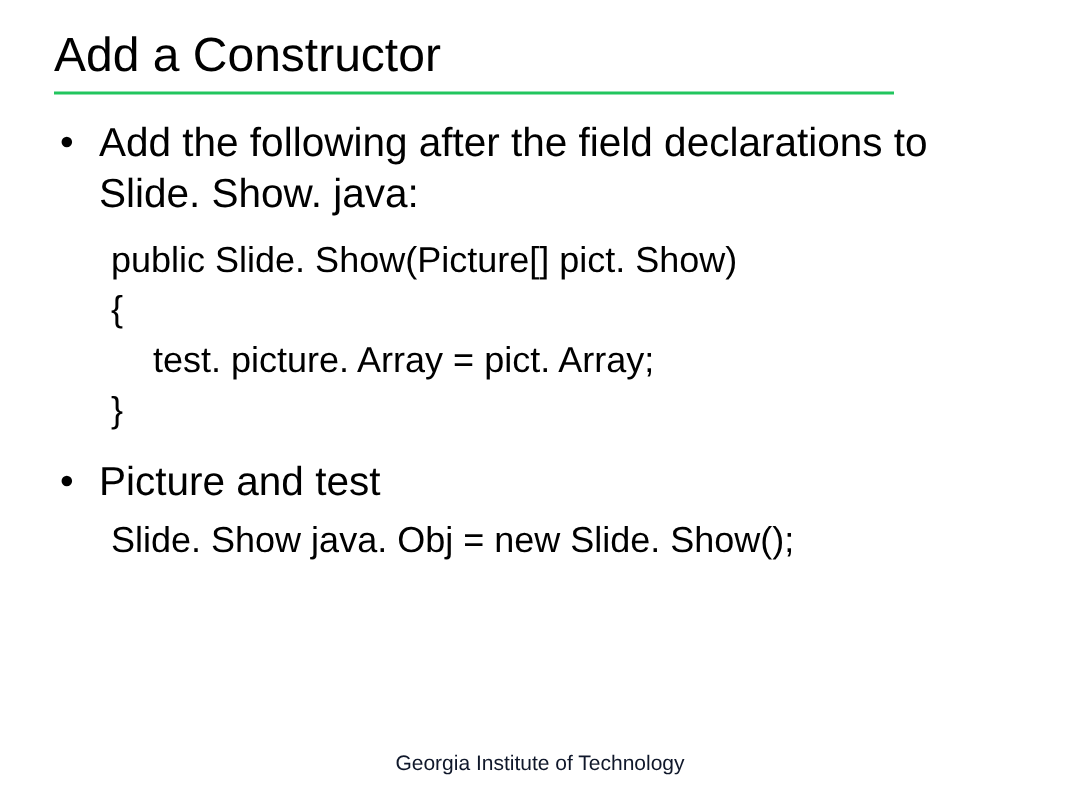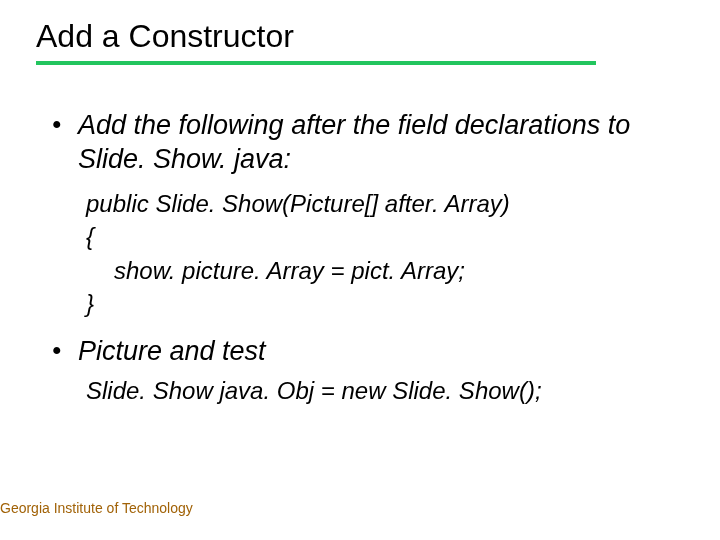--- a/index.html
+++ b/index.html
@@ -15,30 +15,29 @@
   .slide {
     box-sizing: border-box;
     width: 720px;
     height: 540px;
     padding: 18px 30px 10px 36px;
     position: relative;
   }
   .title {
     font-size: 32px;
     font-weight: 400;
-    border-bottom: 4px solid #22c55e;
+    border-bottom: 2px solid #22c55e;
     padding-bottom: 6px;
-    margin-bottom: 44px;
+    margin-bottom: 16px;
     width: 560px;
   }
   ul.top {
     list-style: none;
-    margin: 12px;
+    margin: 0;
     padding: 0;
-    font-style: italic;
   }
   ul.top > li {
     position: relative;
     padding-left: 30px;
     margin-bottom: 6px;
   }
   ul.top > li::before {
     content: "•";
     position: absolute;
     left: 4px;
@@ -59,37 +58,38 @@
   .codeblock .l1 { display:block; padding-left: 28px; }
   .testline {
     margin: 8px 0 0 8px;
     font-size: 24px;
   }
   .footer {
     position: absolute;
     left: 0;
     right: 0;
     bottom: 24px;
+    text-align: center;
     font-size: 14px;
-    color: #a16207;
+    color: #0f172a;
   }
 </style>
 </head>
 <body>
 
 <div class="slide">
   <div class="title">Add a Constructor</div>
 
   <ul class="top">
     <li>
       <div class="lead">Add the following after the field declarations to Slide. Show. java:</div>
       <div class="codeblock">
-        <span class="l0">public Slide. Show(Picture[] after. Array)</span>
+        <span class="l0">public Slide. Show(Picture[] pict. Show)</span>
         <span class="l0">{</span>
-        <span class="l1">show. picture. Array = pict. Array;</span>
+        <span class="l1">test. picture. Array = pict. Array;</span>
         <span class="l0">}</span>
       </div>
     </li>
     <li>
       <div class="lead">Picture and test</div>
       <div class="testline">Slide. Show java. Obj = new Slide. Show();</div>
     </li>
   </ul>
 
   <div class="footer">Georgia Institute of Technology</div>

